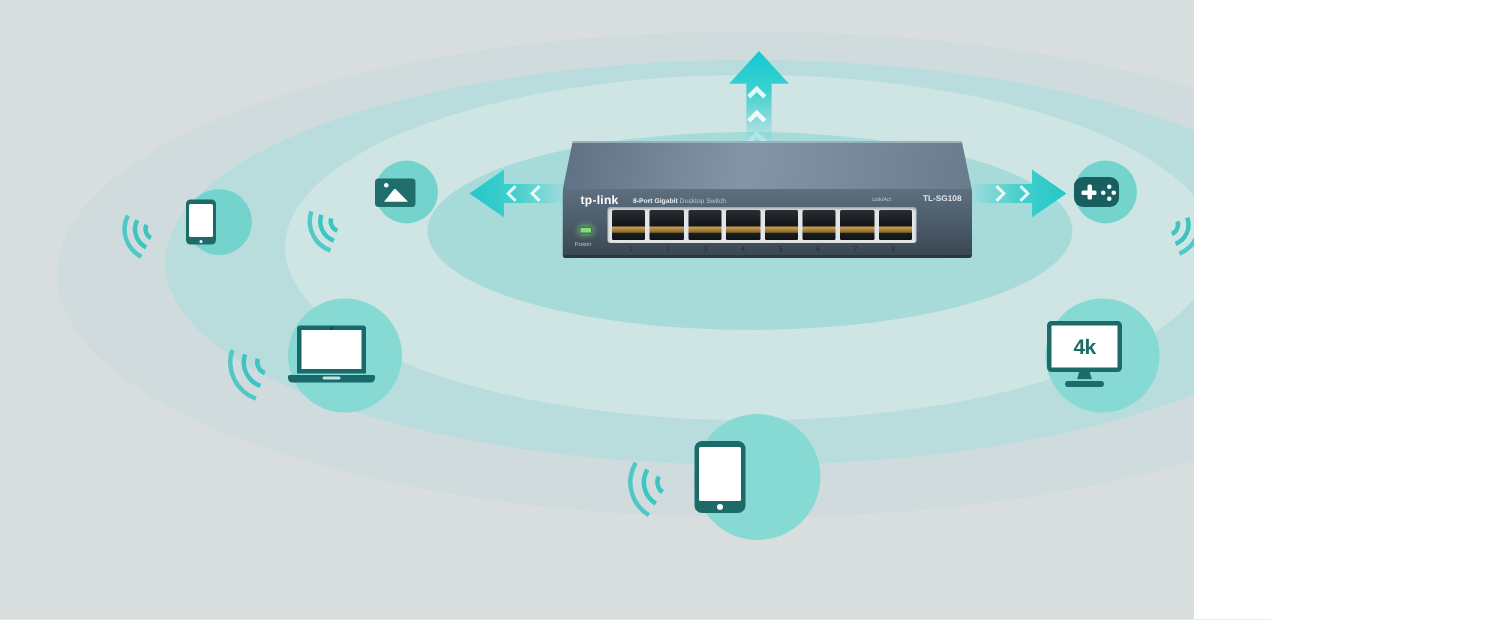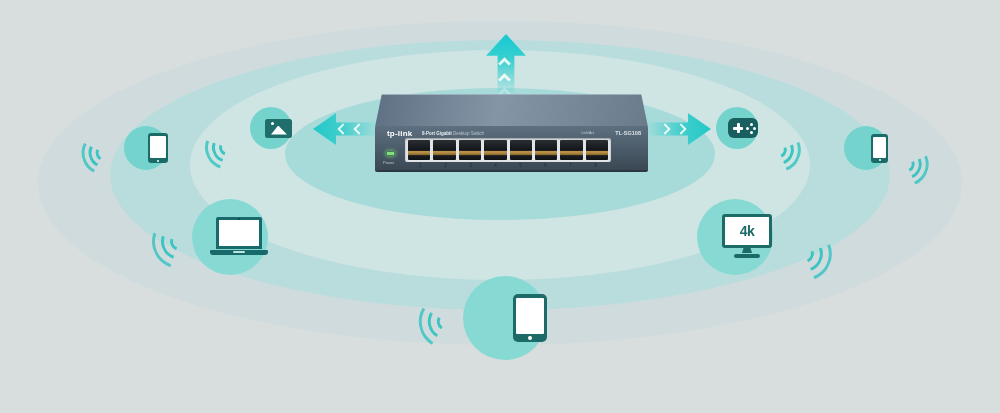--- a/index.html
+++ b/index.html
@@ -1,19 +1,19 @@
 <!DOCTYPE html>
 <html><head>
 <meta charset="utf-8">
 <style>
   * { margin:0; padding:0; box-sizing:border-box; }
   html,body { width:1000px; height:413px; }
   body { font-family:"Liberation Sans", sans-serif; }
 
-  .scene { position:relative; width:1000px; height:413px; background:#d7dedd; overflow:hidden; }
+  .scene { position:relative; width:796px; height:413px; background:#d7dedd; overflow:hidden; }
 
   
   .ring { position:absolute; border-radius:50%; }
   .ring-a { left:38px;  top:21px; width:924px; height:324px; background:#d0dbde; }
   .ring-b { left:110px; top:40px; width:780px; height:270px; background:#b9dddd; }
   .ring-c { left:190px; top:50px; width:620px; height:230px; background:#cfe5e4; }
   .ring-d { left:285px; top:88px; width:430px; height:132px; background:#a6dbda; }
 
   
   .arrow { position:absolute; z-index:1; }
@@ -62,21 +62,21 @@
     box-shadow:inset 0 1px 2px rgba(0,0,0,.35); }
   .port { flex:1; border-radius:1px;
     background:linear-gradient(180deg,#2a2e34 0%,#121519 52%,#c79c4b 58%,#8a6a2e 74%,#191c20 78%,#101316 100%); }
   .port-numbers { position:absolute; left:30px; top:37px; width:206px; display:flex; padding:0 3px; }
   .port-numbers span { flex:1; text-align:center; font-size:4.5px; color:#222b33; }
   .foot { position:absolute; bottom:-2px; width:10px; height:2px; background:#2b353d; border-radius:1px; }
   .foot.fl { left:8px; } .foot.fr { right:8px; }
 
   
   .circle { position:absolute; border-radius:50%; background:#74d4cd; z-index:2;
-    display:flex; align-items:center; justify-content:flex-end;text-decoration:underline; }
+    display:flex; align-items:center; justify-content:flex-start;text-decoration:underline; }
   .circle.big { background:#87d9d3; }
 
   .ripples { position:absolute; width:56px; height:56px; z-index:2; }
   .ripples.lg { width:64px; height:64px; }
   .arc { position:absolute; border:3px solid transparent; border-radius:50%; border-left-color:#3cc5c1; }
   .ripples .a1 { width:16px; height:16px; left:30px; top:20px; }
   .ripples .a2 { width:30px; height:30px; left:23px; top:13px; }
   .ripples .a3 { width:44px; height:44px; left:16px; top:6px; opacity:.85; }
   .ripples.lg .a1 { width:18px; height:18px; left:33px; top:23px; }
   .ripples.lg .a2 { width:36px; height:36px; left:24px; top:14px; }

